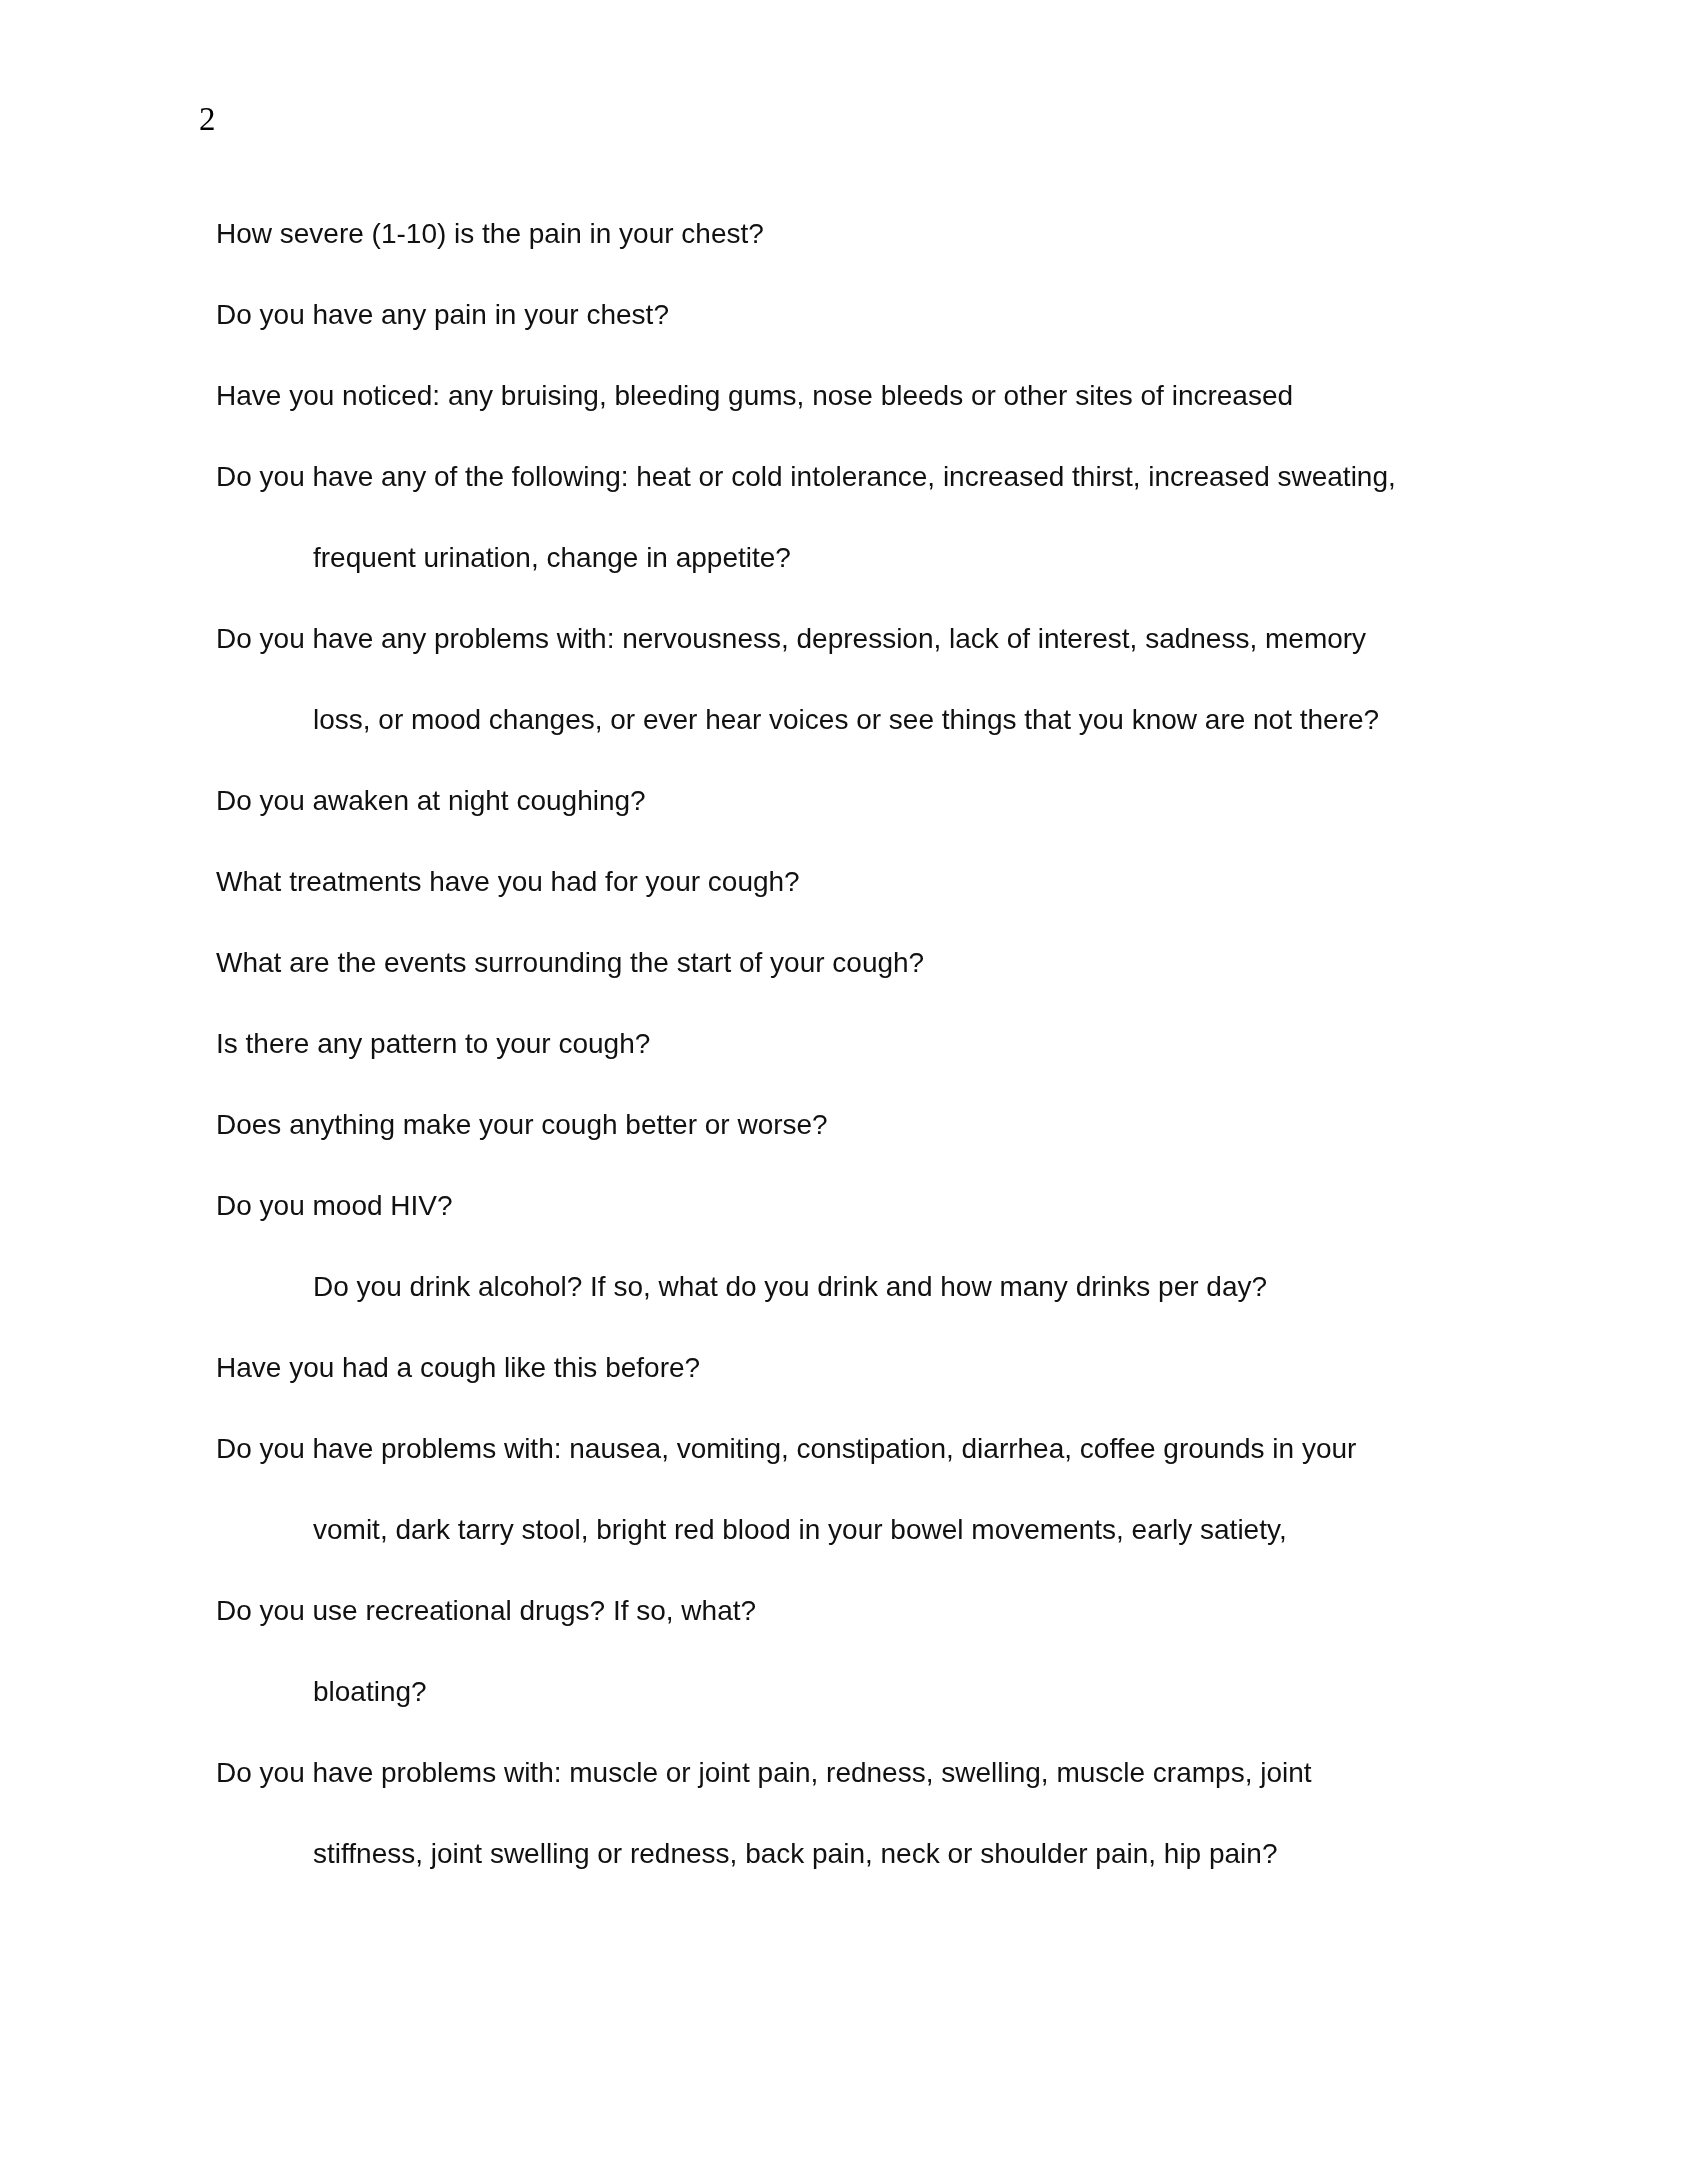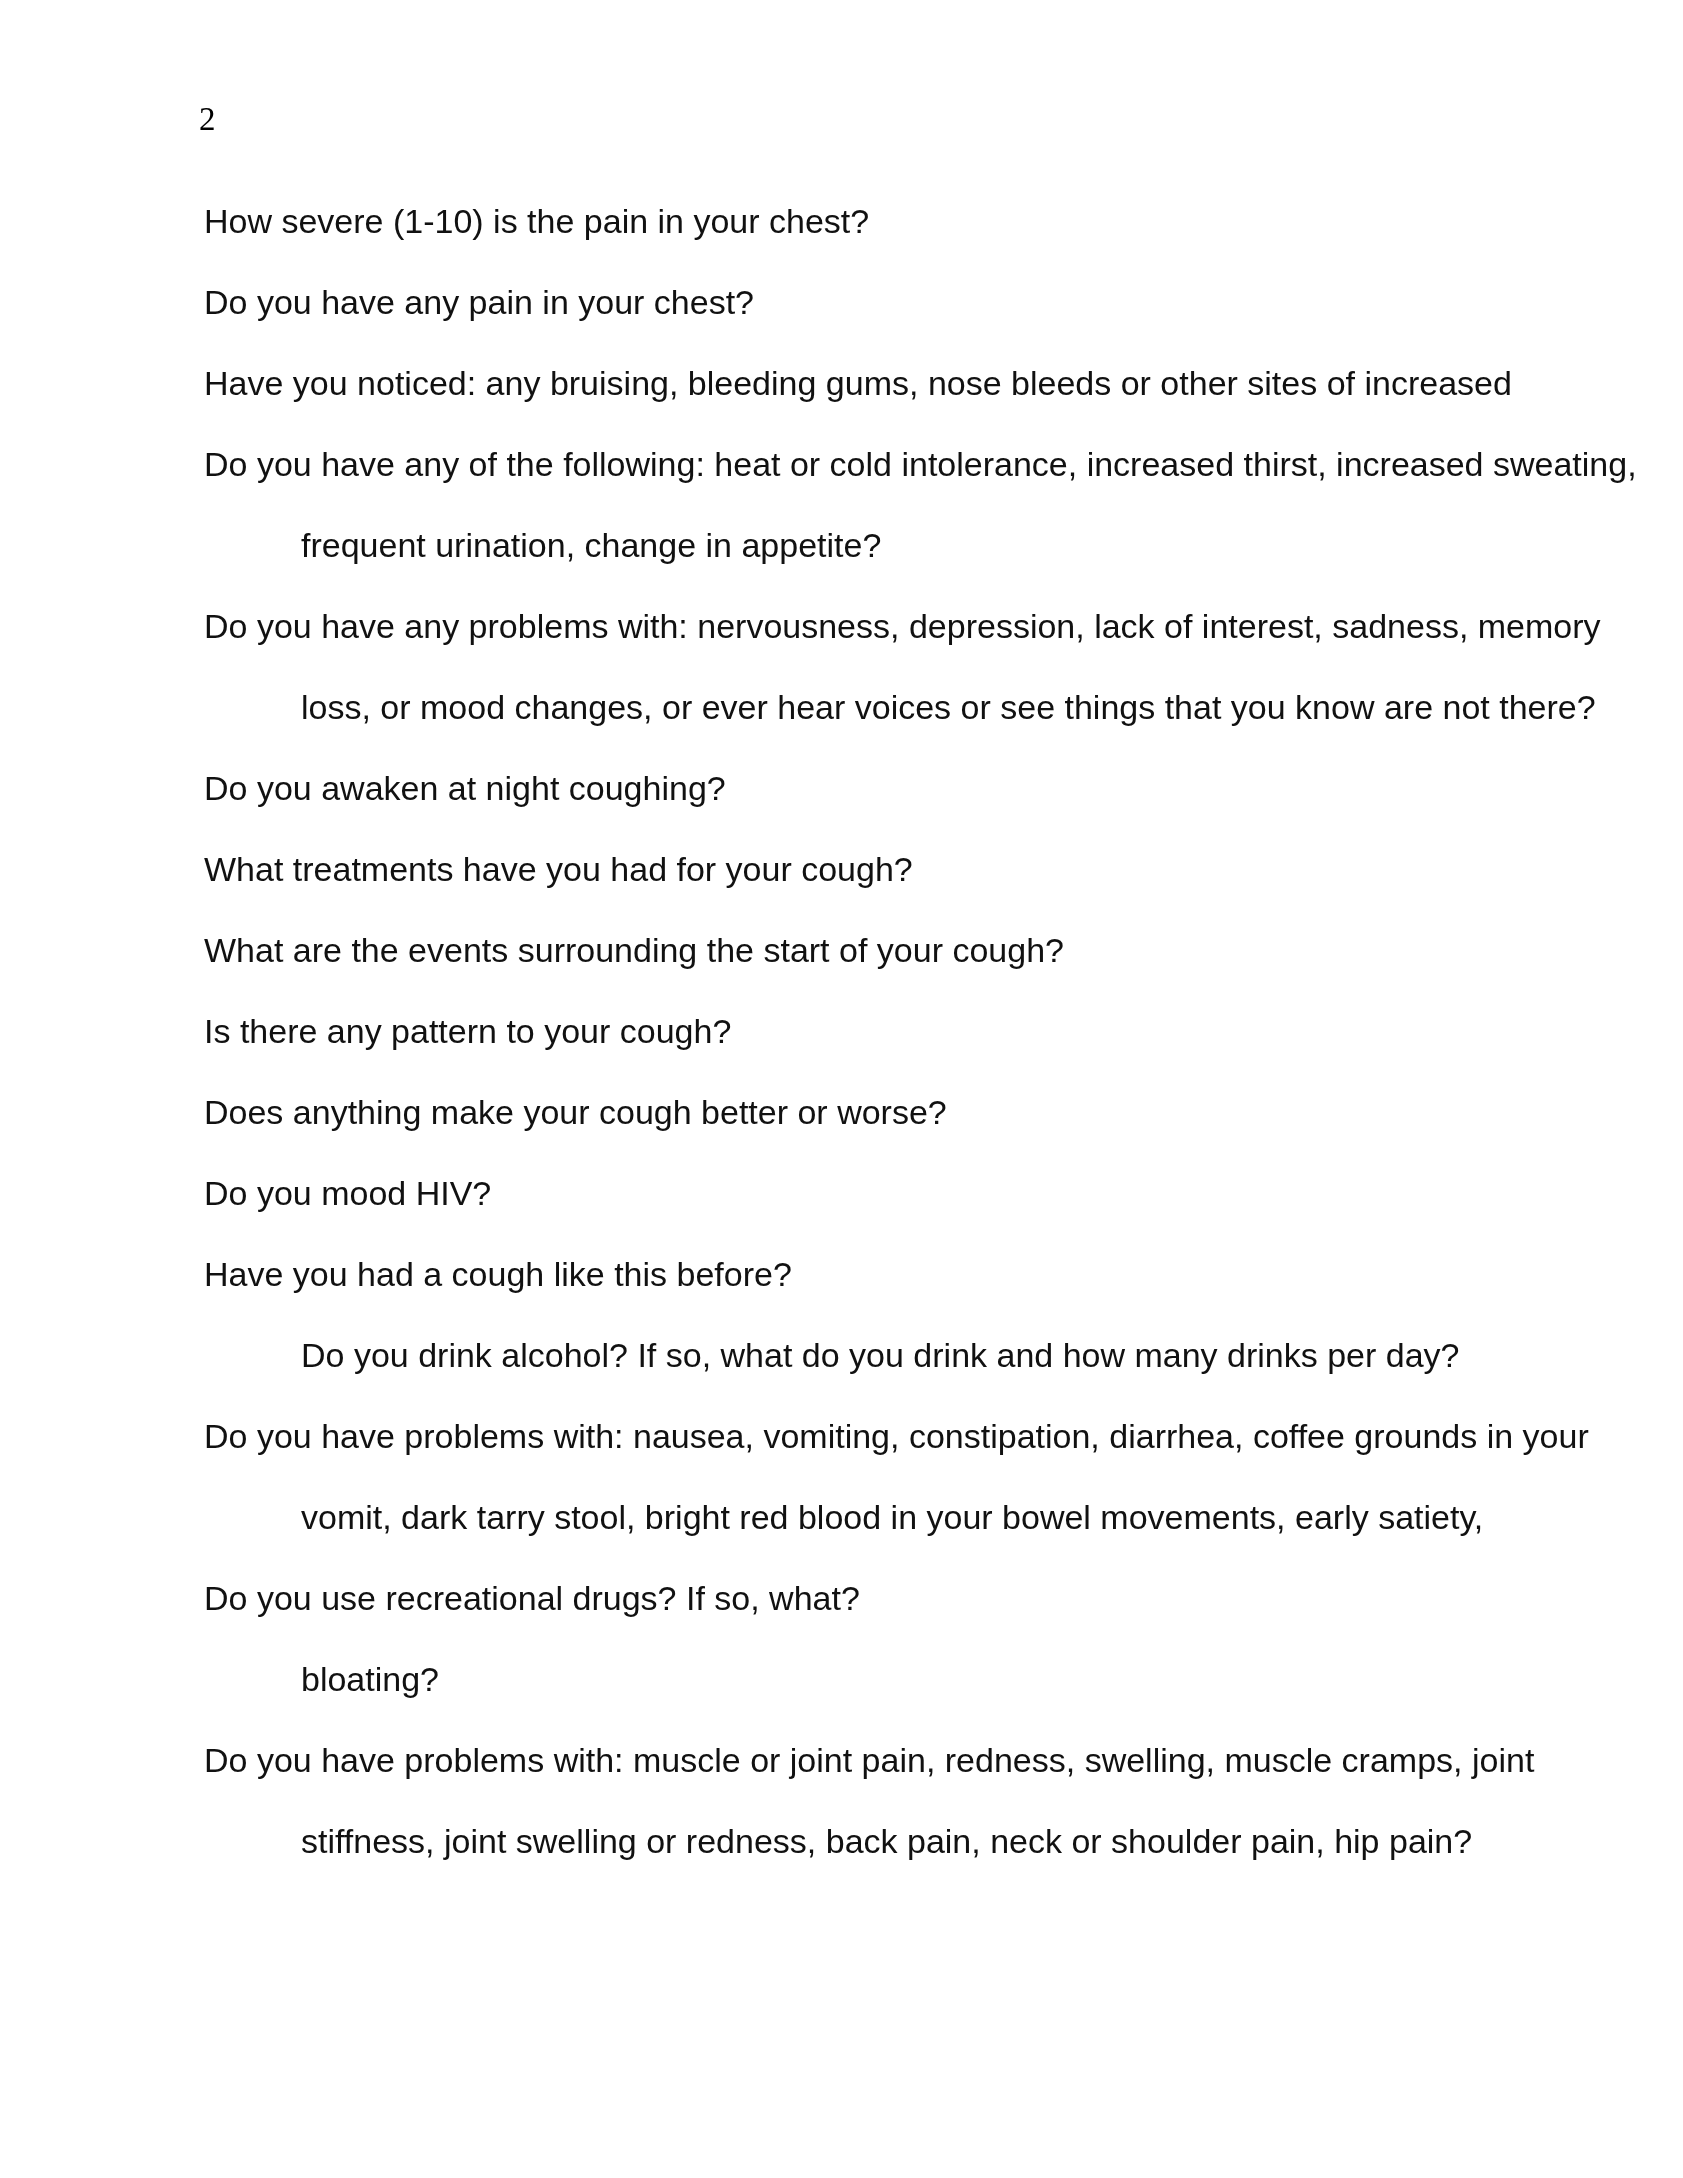--- a/index.html
+++ b/index.html
@@ -5,21 +5,21 @@
   html, body { margin: 0; padding: 0; background: #ffffff; }
   body { width: 1683px; height: 2178px; position: relative; overflow: hidden; }
   .page-number {
     position: absolute; left: 199px; top: 99px;
     font-family: "Liberation Serif", "DejaVu Serif", serif;
     font-size: 33px; color: #000; line-height: 40px;
   }
   .body-text {
     position: absolute; left: 200px; top: 191px;
     font-family: "Liberation Sans", "DejaVu Sans", sans-serif;
-    font-size: 34px; color: #111; margin: 4px; padding: 0;
+    font-size: 28px; color: #111; margin: 16px; padding: 0;
   }
   .line {
     display: block; height: 81px; line-height: 53px;
     white-space: nowrap;
   }
   .line.indent { padding-left: 97px; }
 </style>
 </head>
 <body>
 
@@ -32,22 +32,22 @@
   <span class="line">Do you have any of the following: heat or cold intolerance, increased thirst, increased sweating,</span>
   <span class="line indent">frequent urination, change in appetite?</span>
   <span class="line">Do you have any problems with: nervousness, depression, lack of interest, sadness, memory</span>
   <span class="line indent">loss, or mood changes, or ever hear voices or see things that you know are not there?</span>
   <span class="line">Do you awaken at night coughing?</span>
   <span class="line">What treatments have you had for your cough?</span>
   <span class="line">What are the events surrounding the start of your cough?</span>
   <span class="line">Is there any pattern to your cough?</span>
   <span class="line">Does anything make your cough better or worse?</span>
   <span class="line">Do you mood HIV?</span>
+  <span class="line indent">Do you drink alcohol? If so, what do you drink and how many drinks per day?</span>
   <span class="line">Have you had a cough like this before?</span>
-  <span class="line indent">Do you drink alcohol? If so, what do you drink and how many drinks per day?</span>
   <span class="line">Do you have problems with: nausea, vomiting, constipation, diarrhea, coffee grounds in your</span>
   <span class="line indent">vomit, dark tarry stool, bright red blood in your bowel movements, early satiety,</span>
   <span class="line">Do you use recreational drugs? If so, what?</span>
   <span class="line indent">bloating?</span>
   <span class="line">Do you have problems with: muscle or joint pain, redness, swelling, muscle cramps, joint</span>
   <span class="line indent">stiffness, joint swelling or redness, back pain, neck or shoulder pain, hip pain?</span>
 </div>
 
 
 </body></html>

